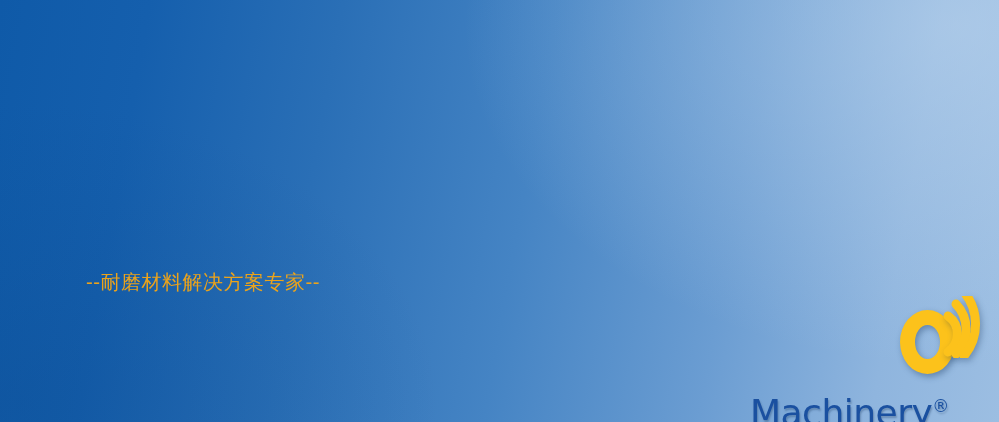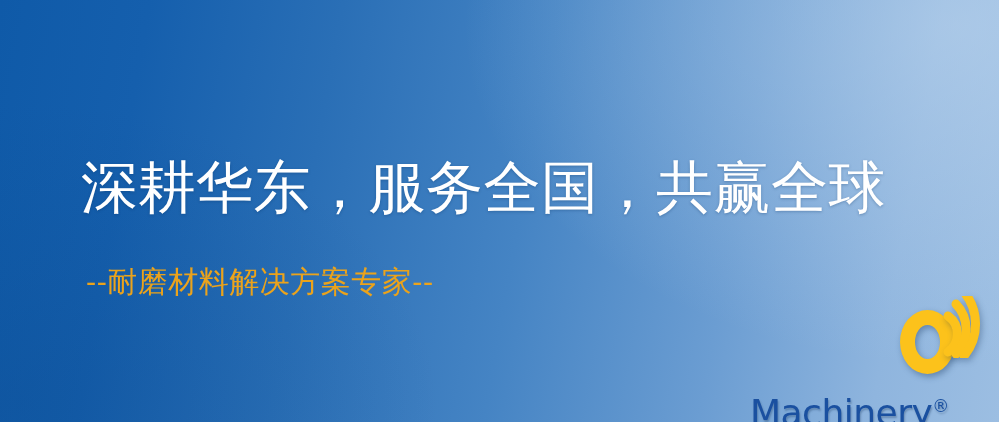--- a/index.html
+++ b/index.html
@@ -49,21 +49,21 @@
     text-shadow: 0 1px 3px rgba(8,46,92,0.30);
   }
 
   
   #subtitle {
     position: absolute;
     left: 86px;
     top: 266px;
     color: #eba31b;
     font-family: "DejaVu Serif", "Liberation Serif", serif;
-    font-size: 30px;
+    font-size: 20px;
     line-height: 32px;
     letter-spacing: 0.5px;
     white-space: nowrap;
   }
 
   
   #logo {
     position: absolute;
     left: 748px;
     top: 296px;
@@ -135,21 +135,20 @@
   }
 </style>
 </head>
 <body>
 
 <div id="banner">
 
   <div id="bg-gradient"></div>
   <div id="bg-sheen"></div>
 
-  <div id="headline">深耕华东，服务全国，共赢全球</div>
 
   <div id="subtitle">--耐磨材料解决方案专家--</div>
 
   <div id="logo">
 
     <div id="logo-wordmark">
 
       <span class="logo-o">
         <span class="logo-o-ring"></span>
         <svg class="logo-waves" viewBox="0 0 58 62">

